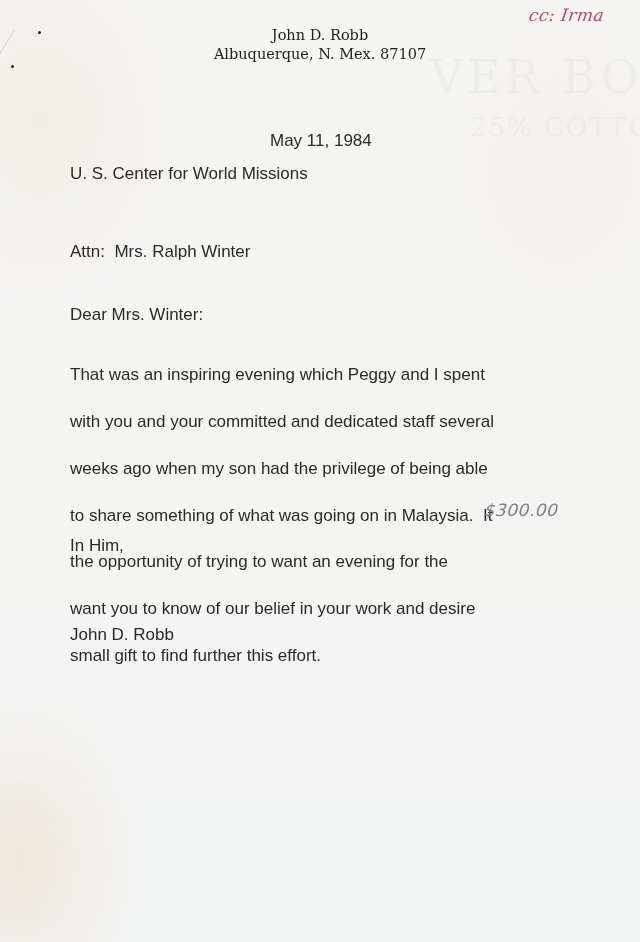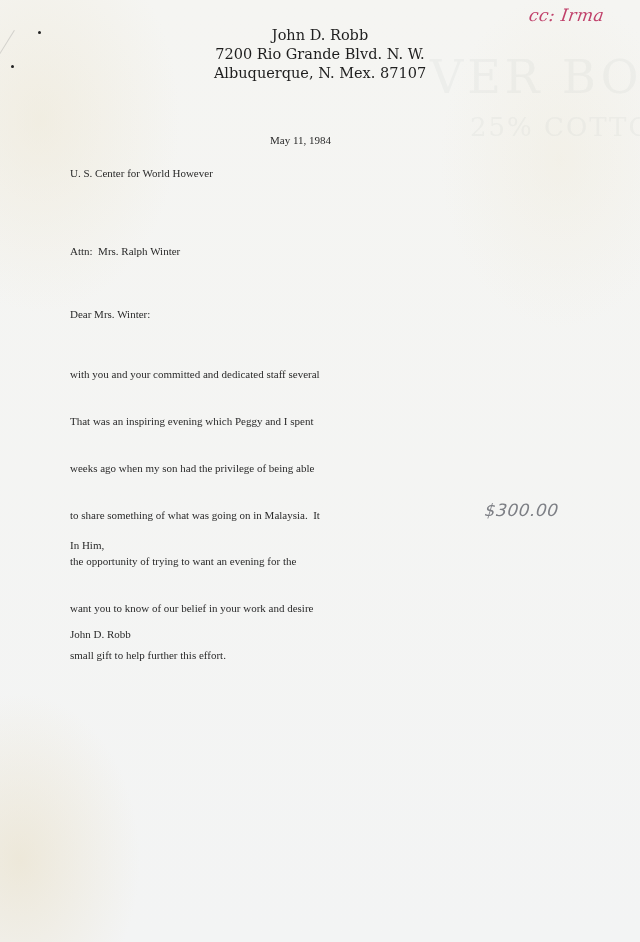--- a/index.html
+++ b/index.html
@@ -59,22 +59,22 @@
       top: 5px;
       font-family: "DejaVu Serif", serif;
       font-style: italic;
       font-size: 17px;
       color: #c0406a;
       letter-spacing: 0.5px;
       transform: skewX(-8deg);
     }
     .typed {
       position: absolute;
-      font-family: Liberation Serif, serif;
-      font-size: 11px;
+      font-family: Liberation Sans, sans-serif;
+      font-size: 17px;
       color: #2a2a2a;
       white-space: pre;
       line-height: 15.6px;
       letter-spacing: 0px;
     }
     .date { left: 270px; top: 133px; }
     .recipient { left: 70px; top: 166px; }
     .attn { left: 70px; top: 244px; }
     .salutation { left: 70px; top: 307px; }
     .body-para { left: 70px; top: 336px; }
@@ -115,37 +115,36 @@
   <div class="watermark wm-2">25% COTTON</div>
 
   <div class="scratch"></div>
   <div class="speck" style="left:38px;top:31px;width:3px;height:3px;"></div>
   <div class="speck" style="left:11px;top:65px;width:3px;height:3px;"></div>
 
   <div class="cc-note">cc: Irma</div>
 
   <div class="letterhead">
     <div>John D. Robb</div>
-    <div>7200 Rio Grande Blvd. N. W.</div>
     <div>Albuquerque, N. Mex. 87107</div>
   </div>
 
   <div class="typed date">May 11, 1984</div>
-  <div class="typed recipient">U. S. Center for World However</div>
+  <div class="typed recipient">U. S. Center for World Missions</div>
   <div class="typed attn">Attn:  Mrs. Ralph Winter</div>
   <div class="typed salutation">Dear Mrs. Winter:</div>
 
   <div class="typed body-para">
+    <div>That was an inspiring evening which Peggy and I spent</div>
     <div>with you and your committed and dedicated staff several</div>
-    <div>That was an inspiring evening which Peggy and I spent</div>
     <div>weeks ago when my son had the privilege of being able</div>
     <div>to share something of what was going on in Malaysia.  It</div>
     <div>the opportunity of trying to want an evening for the</div>
     <div>want you to know of our belief in your work and desire</div>
-    <div>small gift to help further this effort.</div>
+    <div>small gift to find further this effort.</div>
   </div>
 
   <div class="handwritten-amount">$300.00</div>
 
   <div class="typed closing">In Him,</div>
   <div class="typed signer">John D. Robb</div>
 
 
 </div>
 

